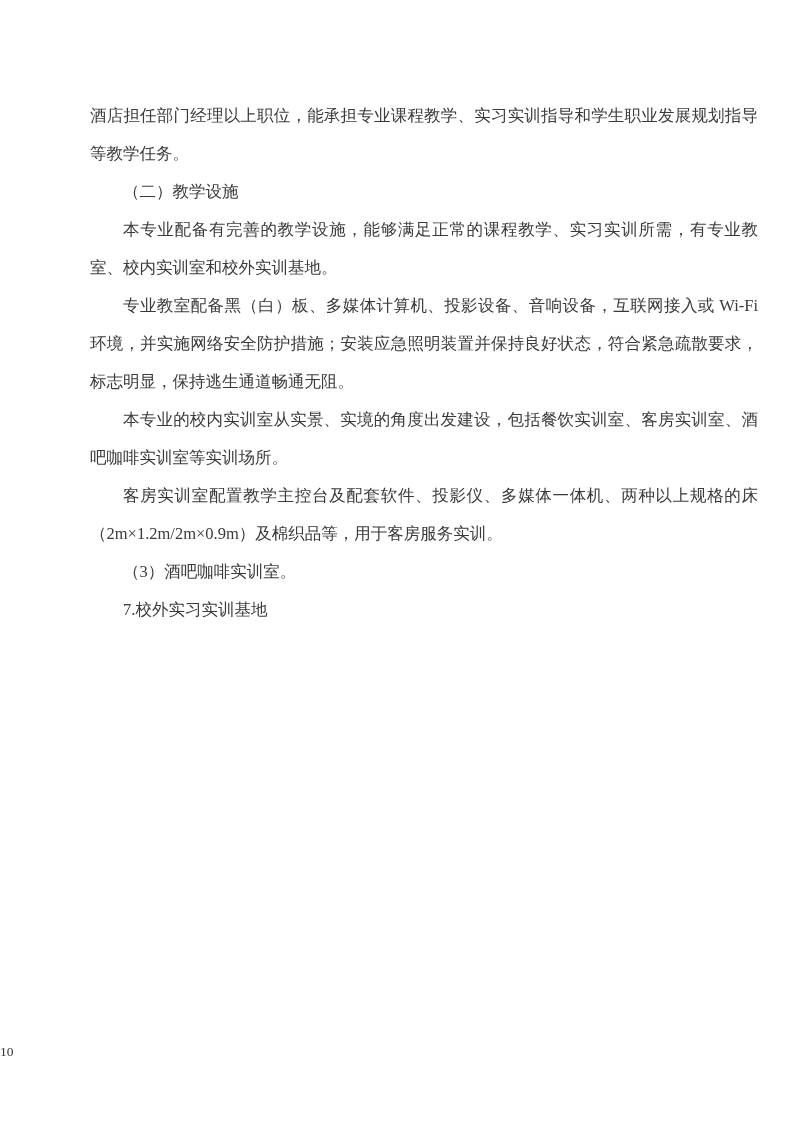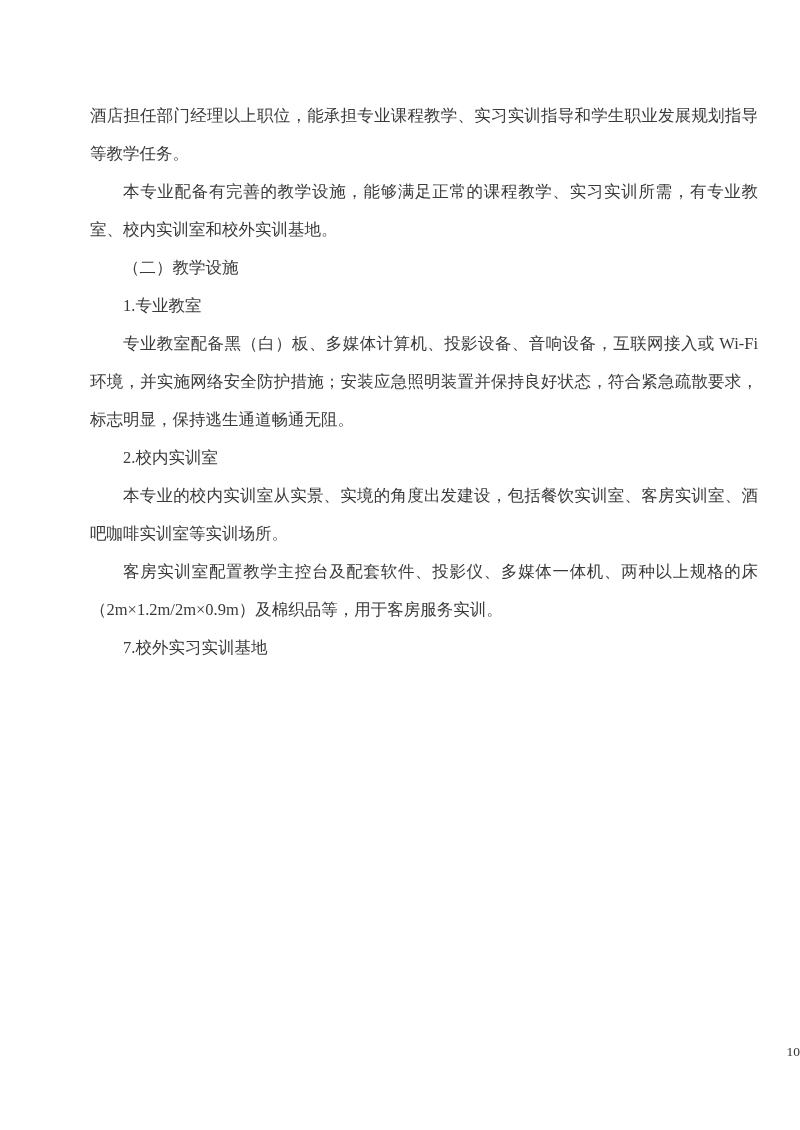--- a/index.html
+++ b/index.html
@@ -36,39 +36,38 @@
     padding: 0;
   }
   .para.indent {
     text-indent: 33px;
   }
   .page-footer {
     position: absolute;
     top: 1042px;
     left: 0;
     width: 800px;
-    text-align: right;
+    text-align: left;
   }
   .page-number {
     font-size: 13.5px;
     color: #333333;
     display: inline-block;
   }
 </style>
 </head>
 <body>
 
 <div class="page">
   <div class="doc-body">
       <p class="para">酒店担任部门经理以上职位，能承担专业课程教学、实习实训指导和学生职业发展规划指导等教学任务。</p>
+      <p class="para indent">（二）教学设施</p>
       <p class="para indent">本专业配备有完善的教学设施，能够满足正常的课程教学、实习实训所需，有专业教室、校内实训室和校外实训基地。</p>
-      <p class="para indent">（二）教学设施</p>
-      <p class="para indent">1.专业教室</p>
       <p class="para indent">专业教室配备黑（白）板、多媒体计算机、投影设备、音响设备，互联网接入或 Wi-Fi 环境，并实施网络安全防护措施；安装应急照明装置并保持良好状态，符合紧急疏散要求，标志明显，保持逃生通道畅通无阻。</p>
-      <p class="para indent">2.校内实训室</p>
       <p class="para indent">本专业的校内实训室从实景、实境的角度出发建设，包括餐饮实训室、客房实训室、酒吧咖啡实训室等实训场所。</p>
       <p class="para indent">客房实训室配置教学主控台及配套软件、投影仪、多媒体一体机、两种以上规格的床（2m×1.2m/2m×0.9m）及棉织品等，用于客房服务实训。</p>
+      <p class="para indent">（3）酒吧咖啡实训室。</p>
       <p class="para indent">7.校外实习实训基地</p>
     </div>
   <div class="page-footer">
     <span class="page-number">10</span>
   </div>
 </div>
 
 </body></html>

